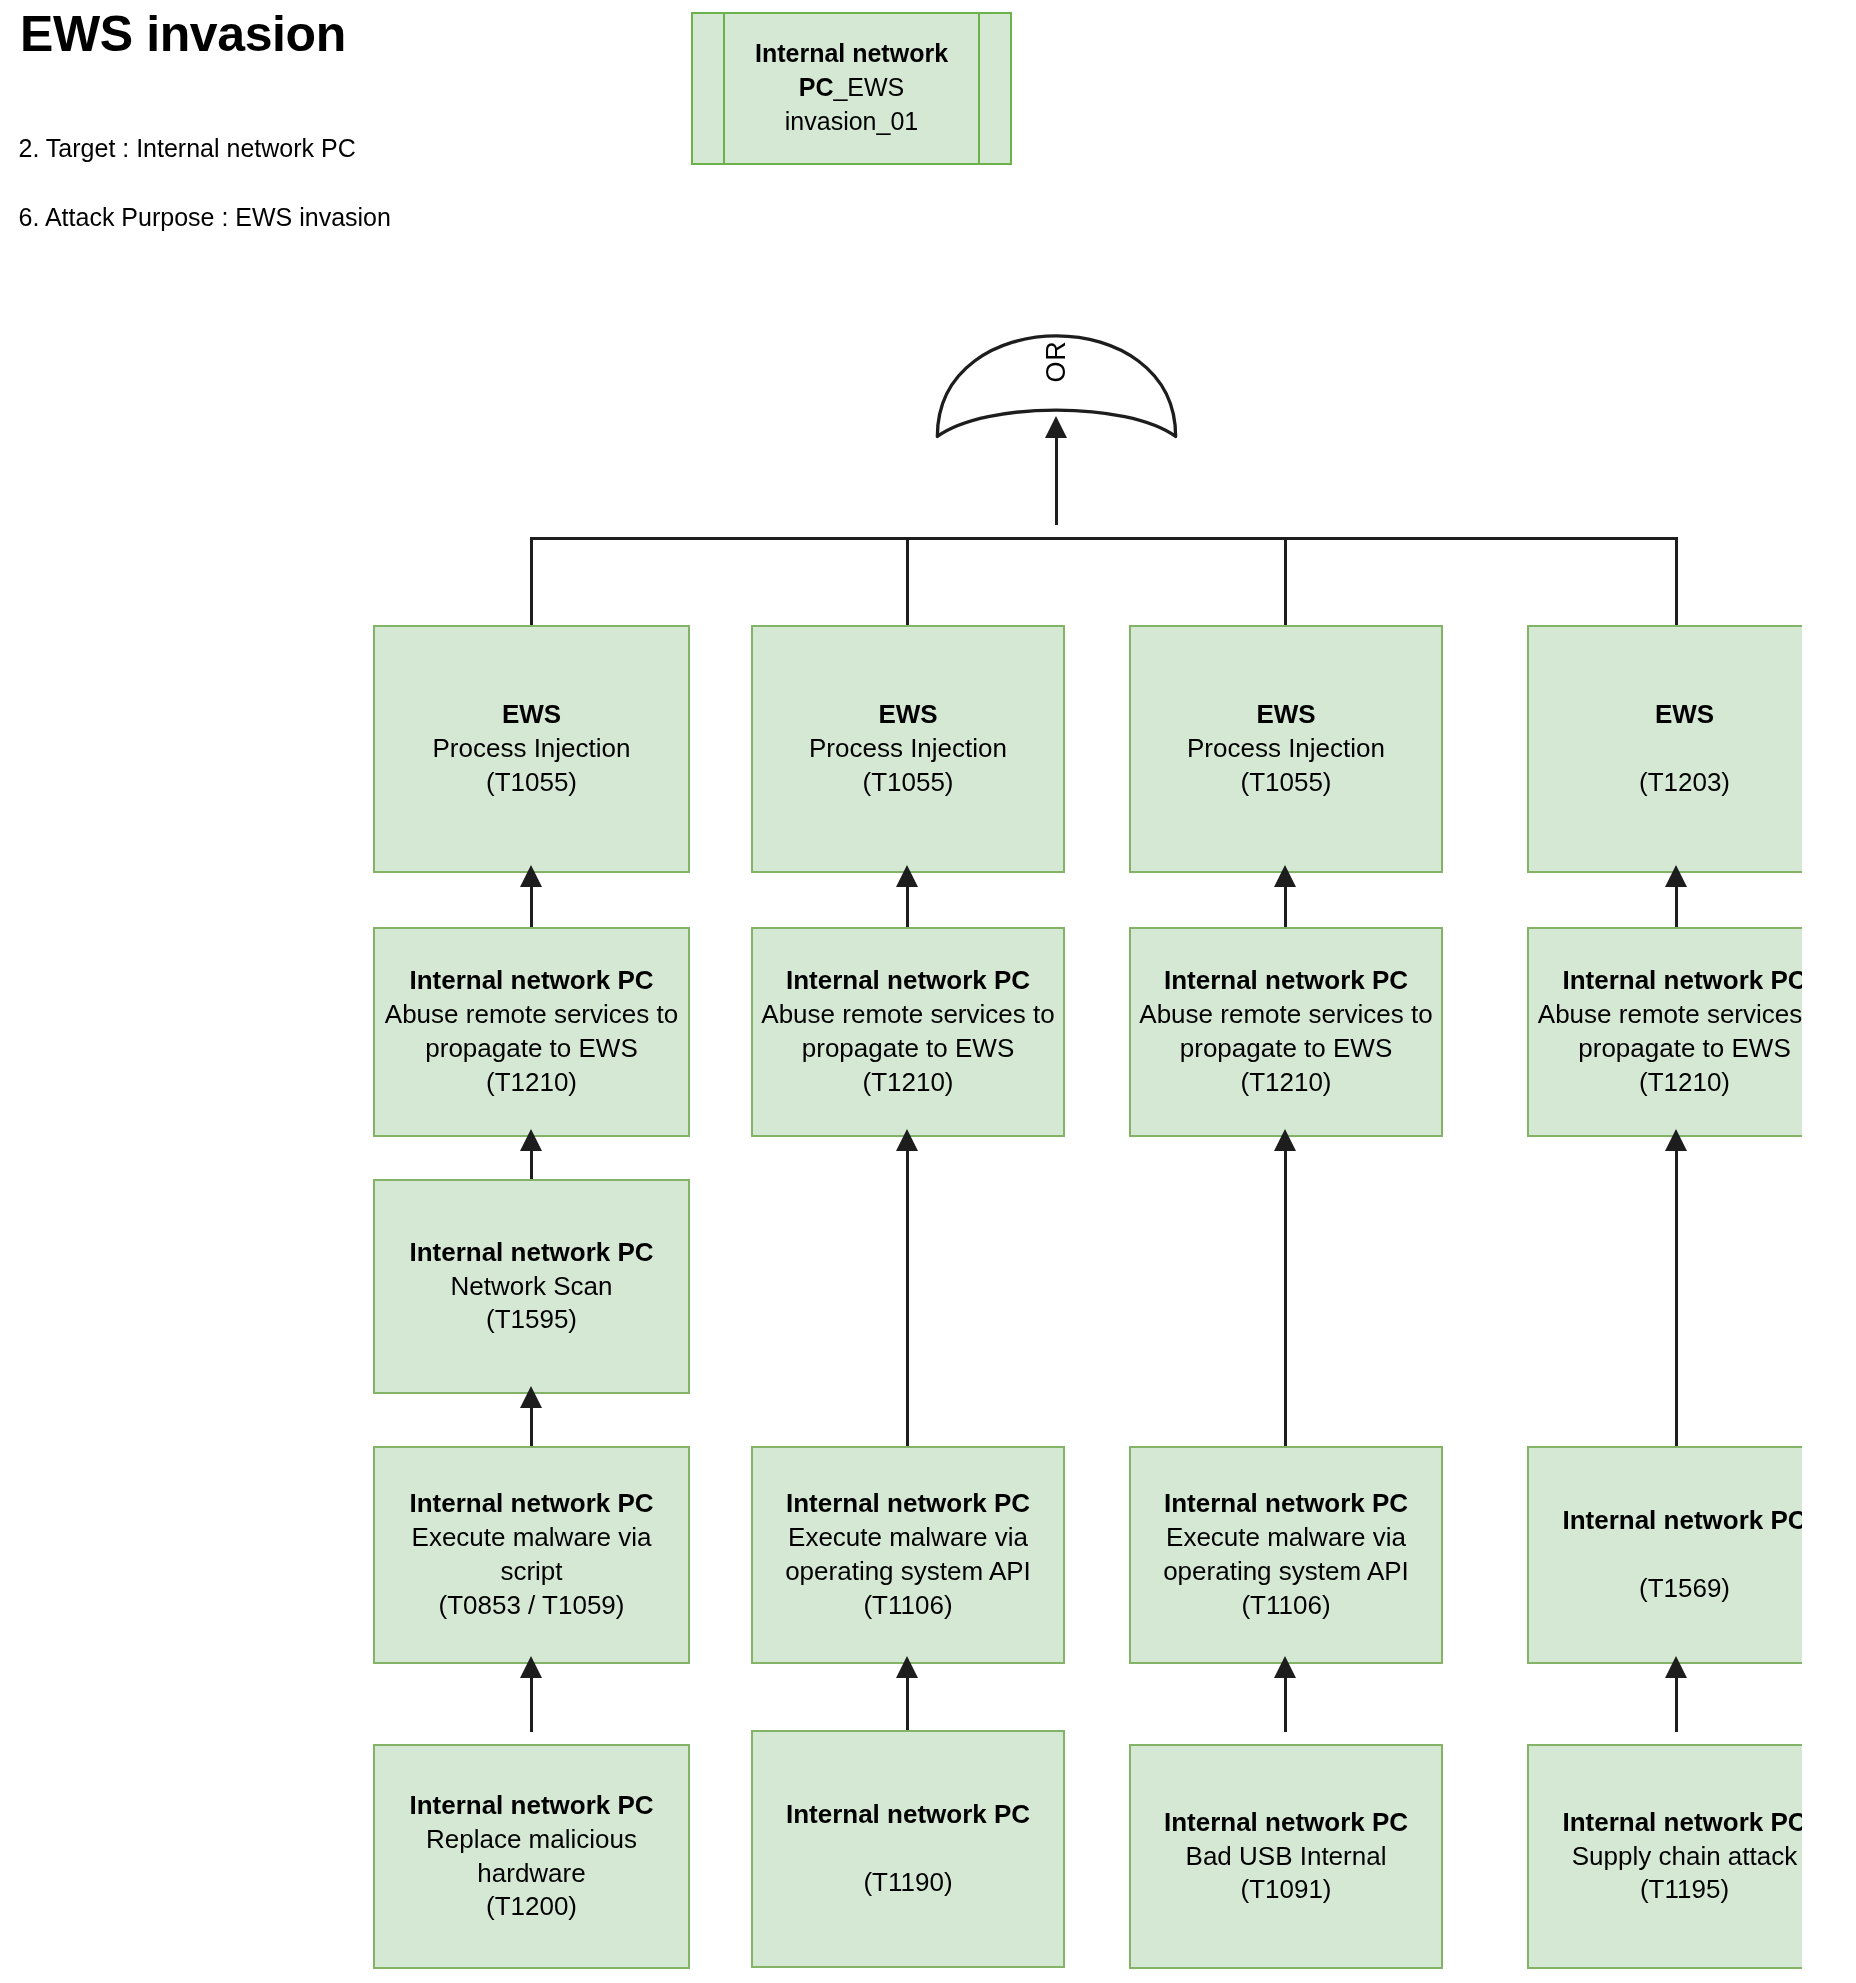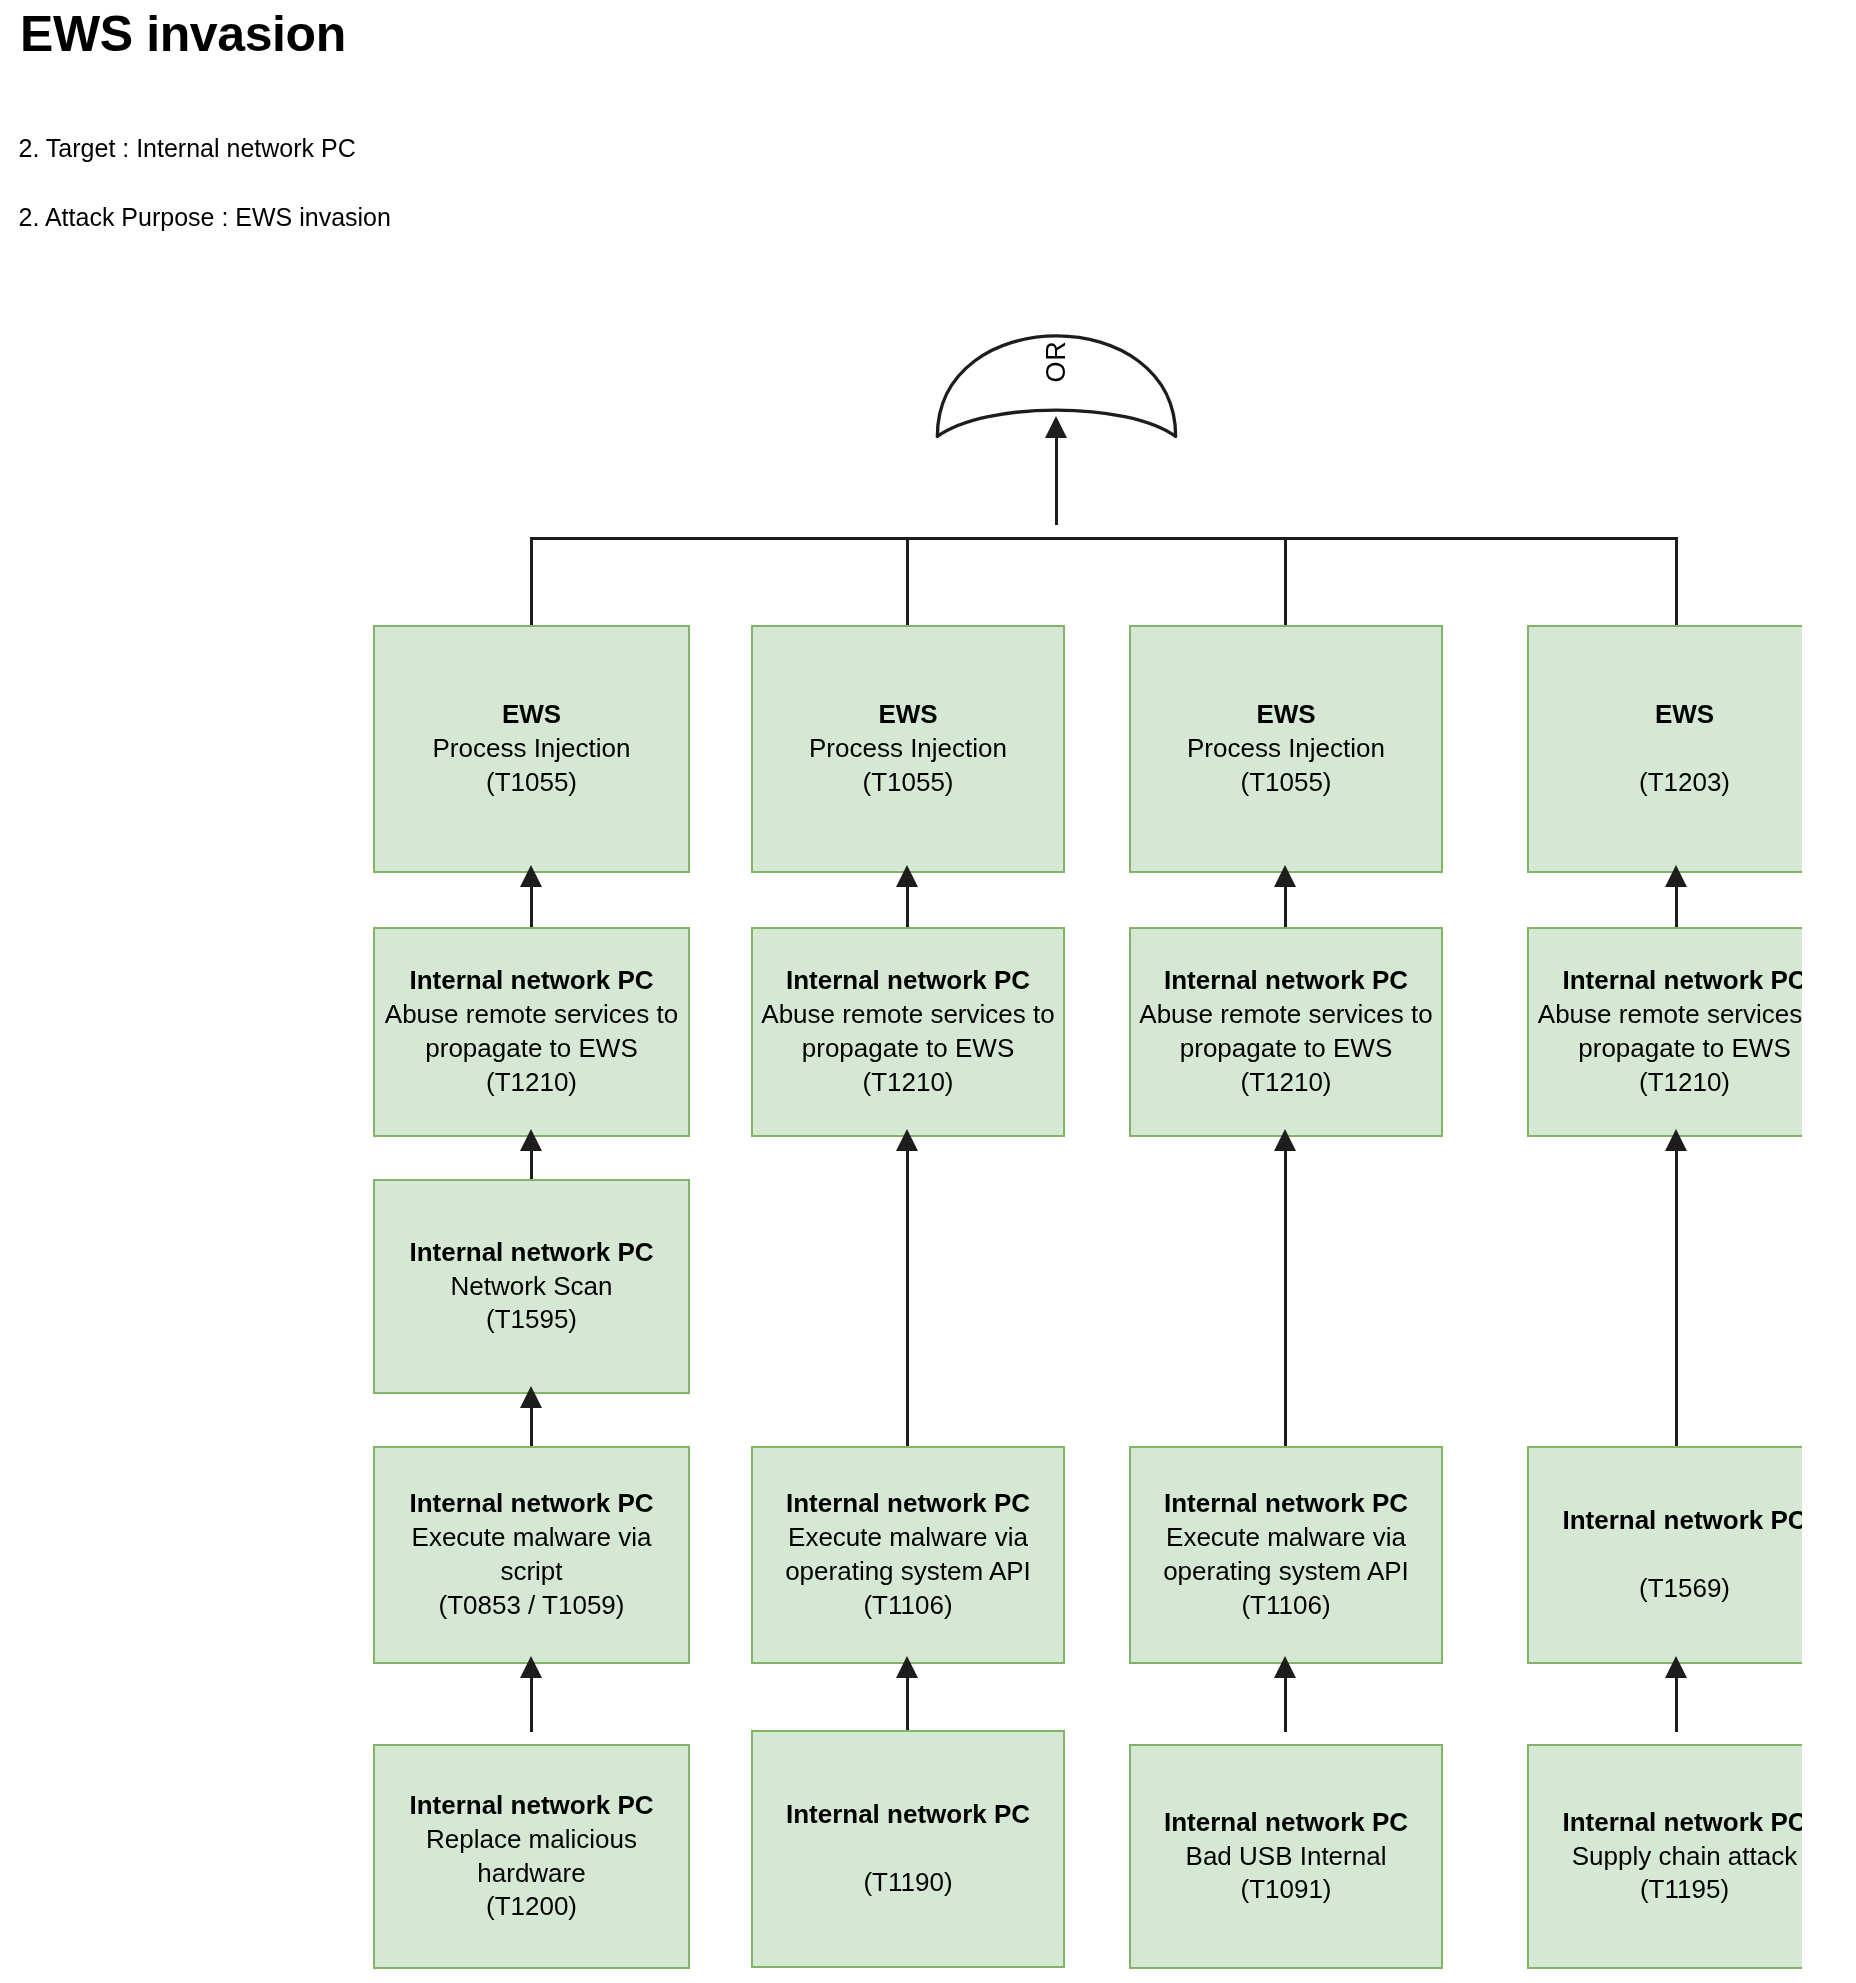--- a/index.html
+++ b/index.html
@@ -136,22 +136,31 @@
   .node .txt .b { font-weight: bold; }
 </style>
 </head>
 <body>
 
 <div id="canvas">
 
   <div id="page-title">EWS invasion</div>
 
   <div class="note-line" id="note-1">2. Target : Internal network PC</div>
-  <div class="note-line" id="note-2">2. Attack Purpose : EWS invasion</div>
-
+  <div class="note-line" id="note-2">6. Attack Purpose : EWS invasion</div>
+
+  <div id="root-node">
+    <div class="bar bar-left"></div>
+    <div class="bar bar-right"></div>
+    <div class="root-text">
+      <span class="b">Internal network</span><br>
+      <span class="b">PC</span><span>_EWS</span><br>
+      <span>invasion_01</span>
+    </div>
+  </div>
 
   <div id="or-gate">
     <svg viewBox="0 0 292 200" xmlns="http://www.w3.org/2000/svg">
       <path d="M 4 190
                C 4 30, 288 30, 288 190
                C 230 148, 62 148, 4 190 Z" fill="#ffffff" stroke="#1d1d1d" stroke-width="4" stroke-linejoin="round"></path>
     </svg>
     <div id="or-gate-label">
       <span>OR</span>
     </div>

